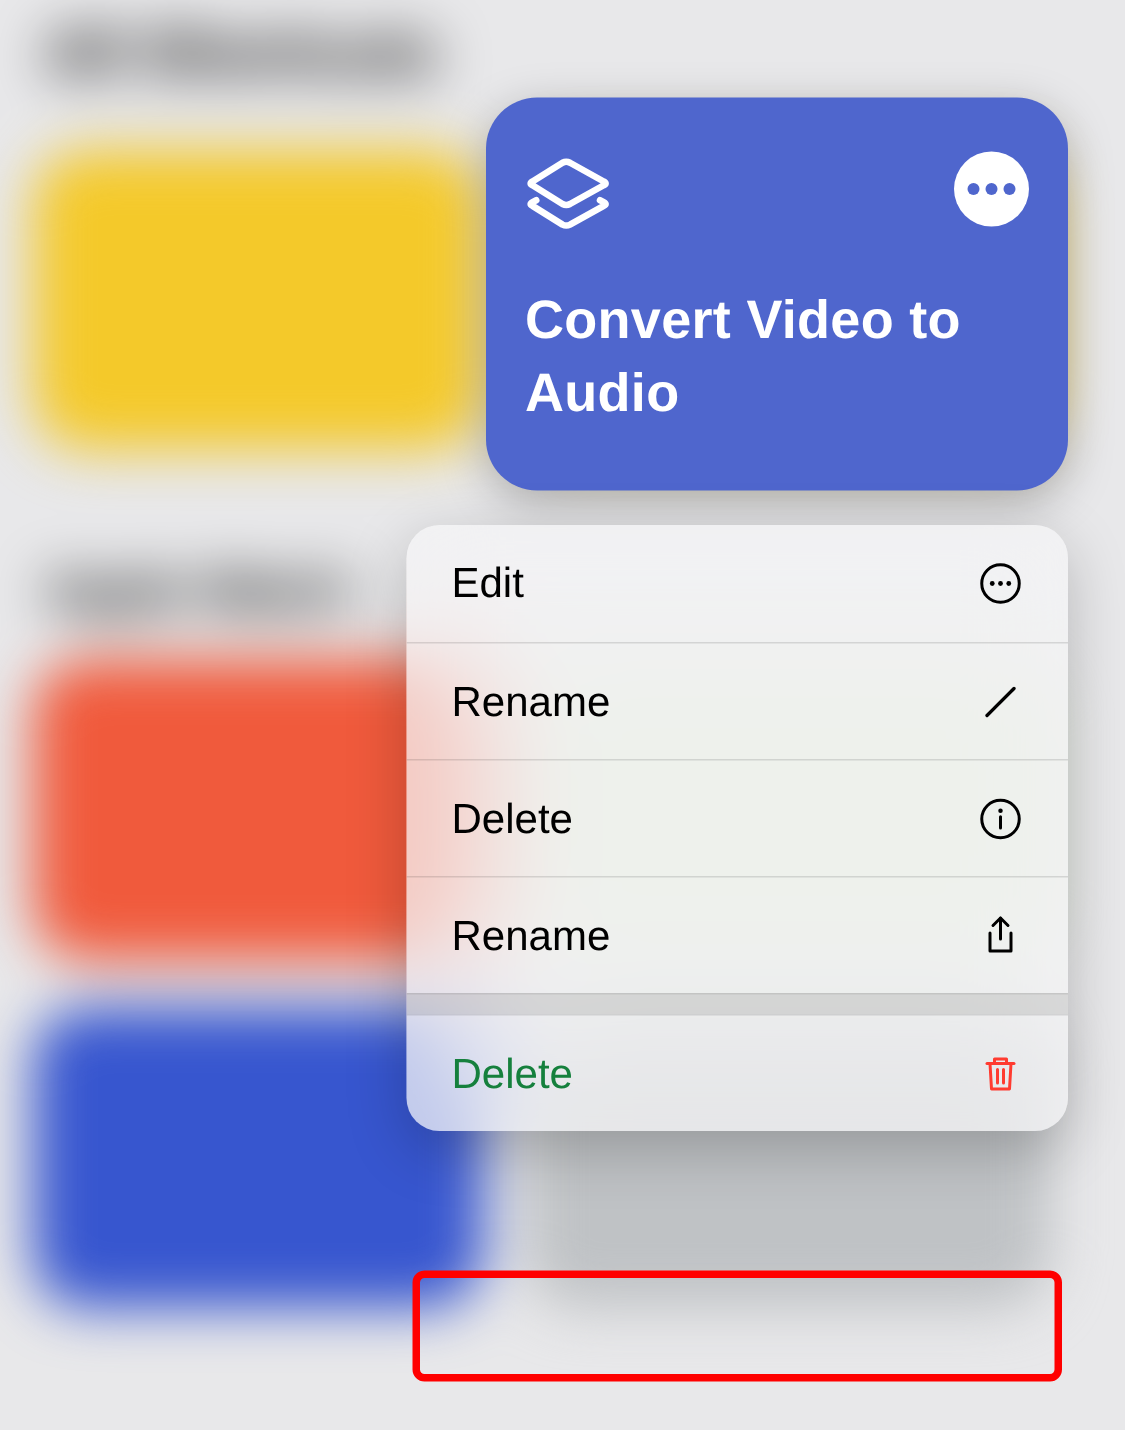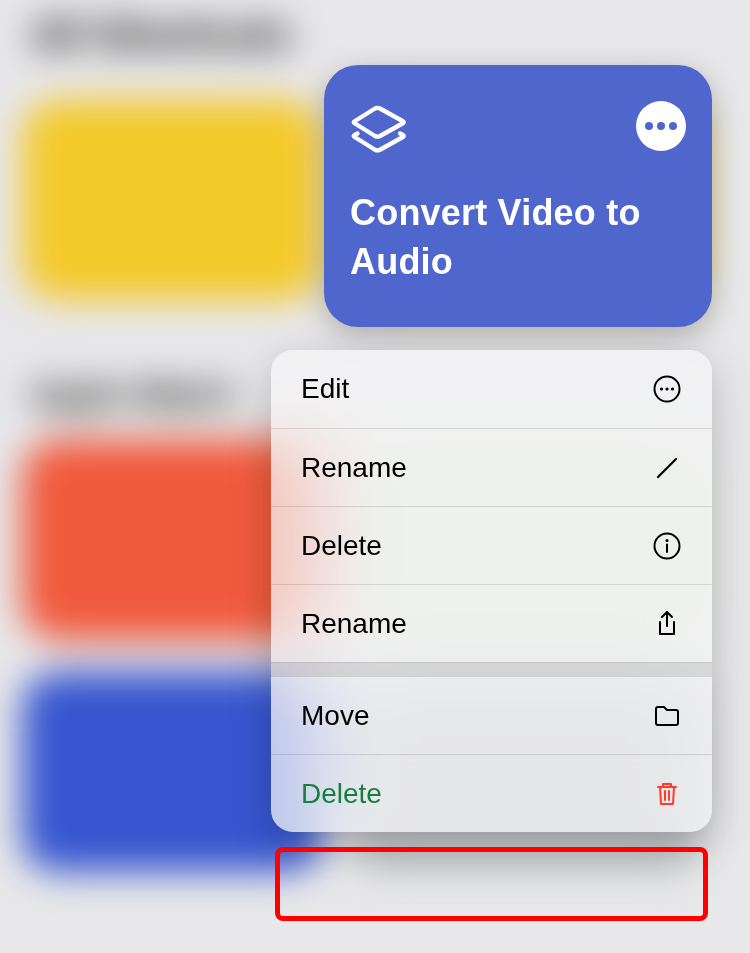--- a/index.html
+++ b/index.html
@@ -209,28 +209,20 @@
           <path d="M15 3 L15 17"></path>
           <path d="M10 8 L15 3 L20 8"></path>
           <path d="M8 13 L8 25 L22 25 L22 13"></path>
         </svg>
       </span>
     </div>
 
     <div class="menu-sep"></div>
 
 
-    <div class="menu-item">
-      <span>Move</span>
-      <span class="micon">
-        <svg viewBox="0 0 30 30" fill="none" stroke="#000" stroke-width="2" stroke-linejoin="round">
-          <path d="M4 8 Q4 6 6 6 L12 6 L15 9 L24 9 Q26 9 26 11 L26 22 Q26 24 24 24 L6 24 Q4 24 4 22 Z"></path>
-        </svg>
-      </span>
-    </div>
 
     <div class="menu-item destructive" style="position:relative;">
       <span>Delete</span>
       <span class="micon">
         <svg viewBox="0 0 30 30" fill="none" stroke="#ff3b30" stroke-width="2" stroke-linejoin="round" stroke-linecap="round">
           <path d="M6 8 L24 8"></path>
           <path d="M11 8 L11 5 L19 5 L19 8"></path>
           <path d="M8 8 L9 25 L21 25 L22 8"></path>
           <path d="M13 12 L13 21 M17 12 L17 21"></path>
         </svg>

